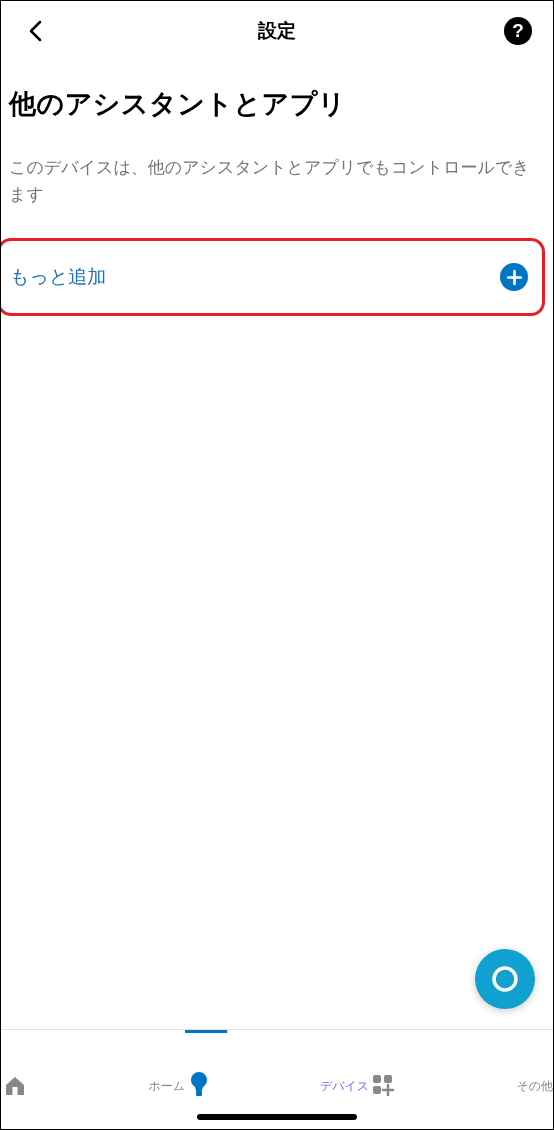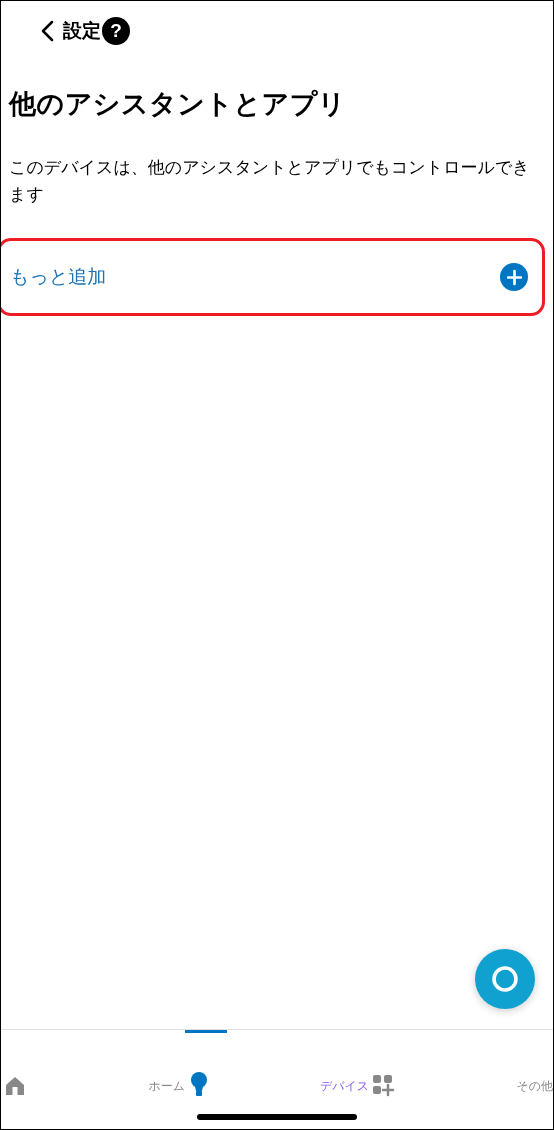--- a/index.html
+++ b/index.html
@@ -13,21 +13,22 @@
       height: 1130px;
       background: #ffffff;
       position: relative;
       overflow: hidden;
       border: 1px solid #000;
     }
     .header {
       height: 60px;
       display: flex;
       align-items: center;
-      padding: 0 32px;
+      justify-content: space-between;
+      padding: 0 20px;
     }
     .back-btn {
       width: 30px;
       height: 30px;
       display: flex;
       align-items: center;
       justify-content: center;
       cursor: pointer;
     }
     .header-title {
@@ -48,21 +49,21 @@
     }
     .page-title {
       font-size: 27px;
       font-weight: 700;
       color: #000;
       margin-bottom: 32px;
       letter-spacing: 0.5px;
     }
     .description {
       font-size: 17px;
-      color: #000000;
+      color: #737373;
       line-height: 1.6;
       margin-bottom: 30px;
     }
     .add-more-row {
       border: 3px solid #ee1c25;
       border-radius: 14px;
       height: 78px;
       display: flex;
       align-items: center;
       justify-content: space-between;

